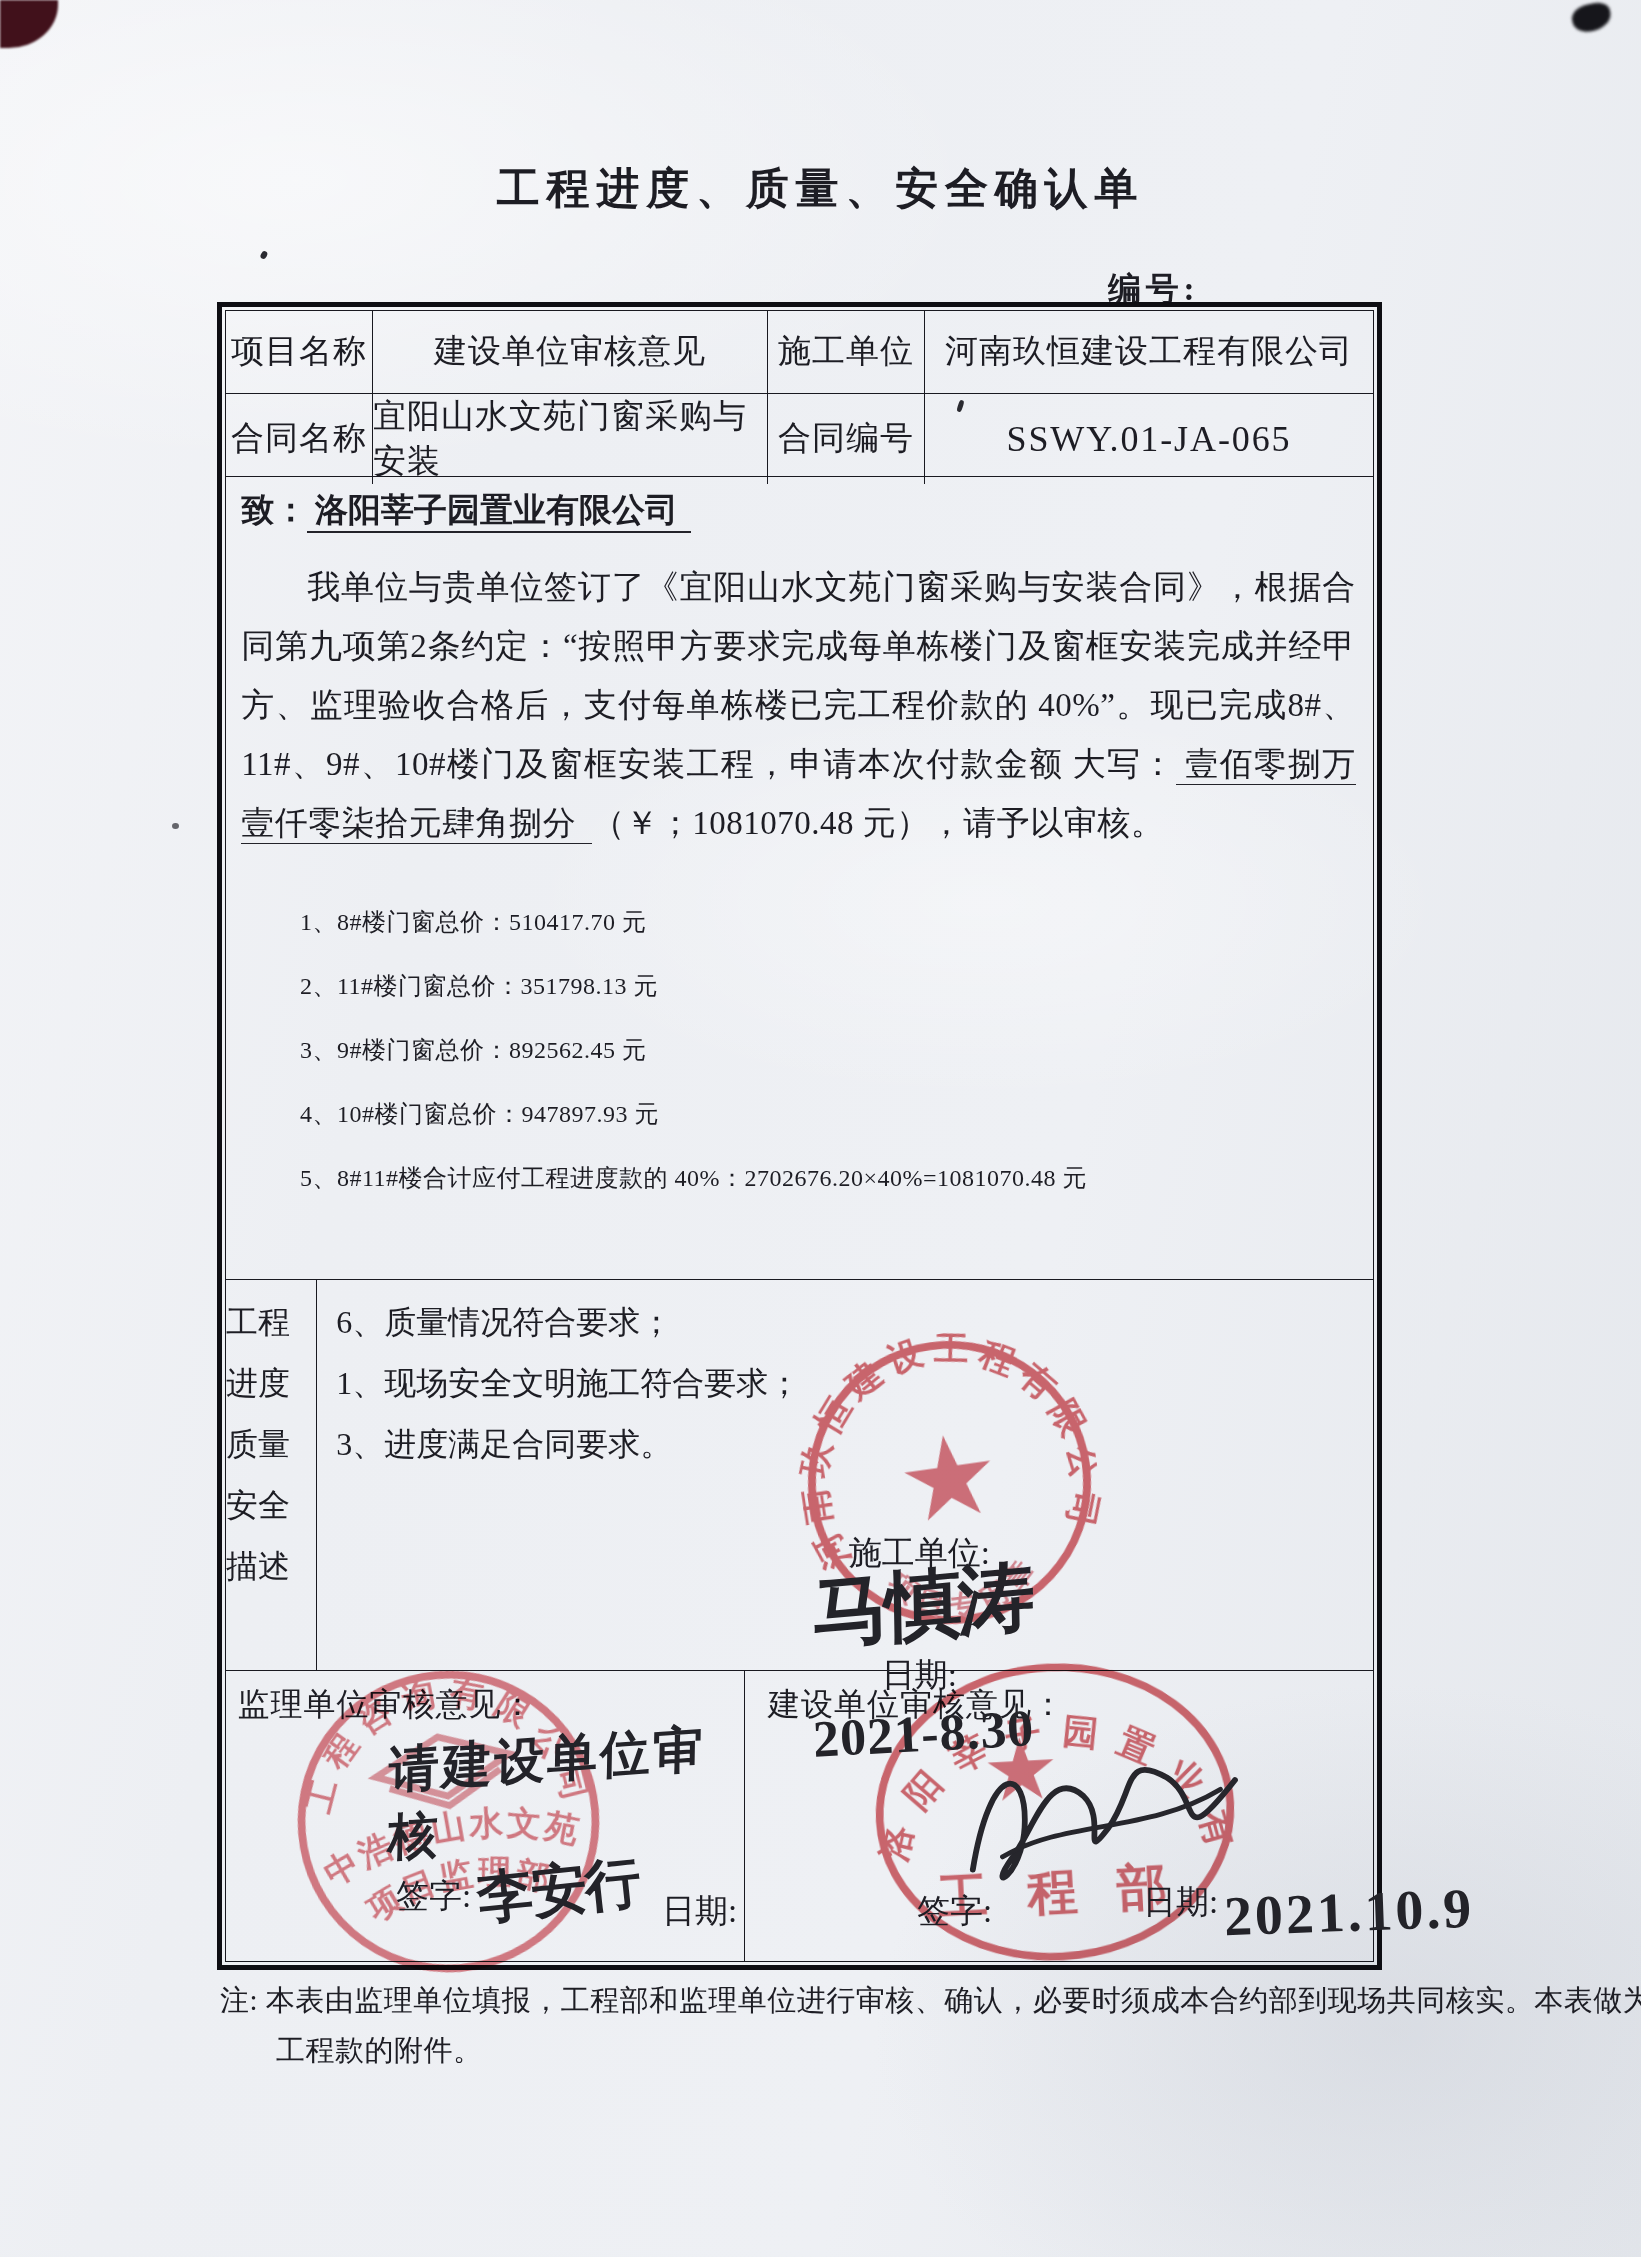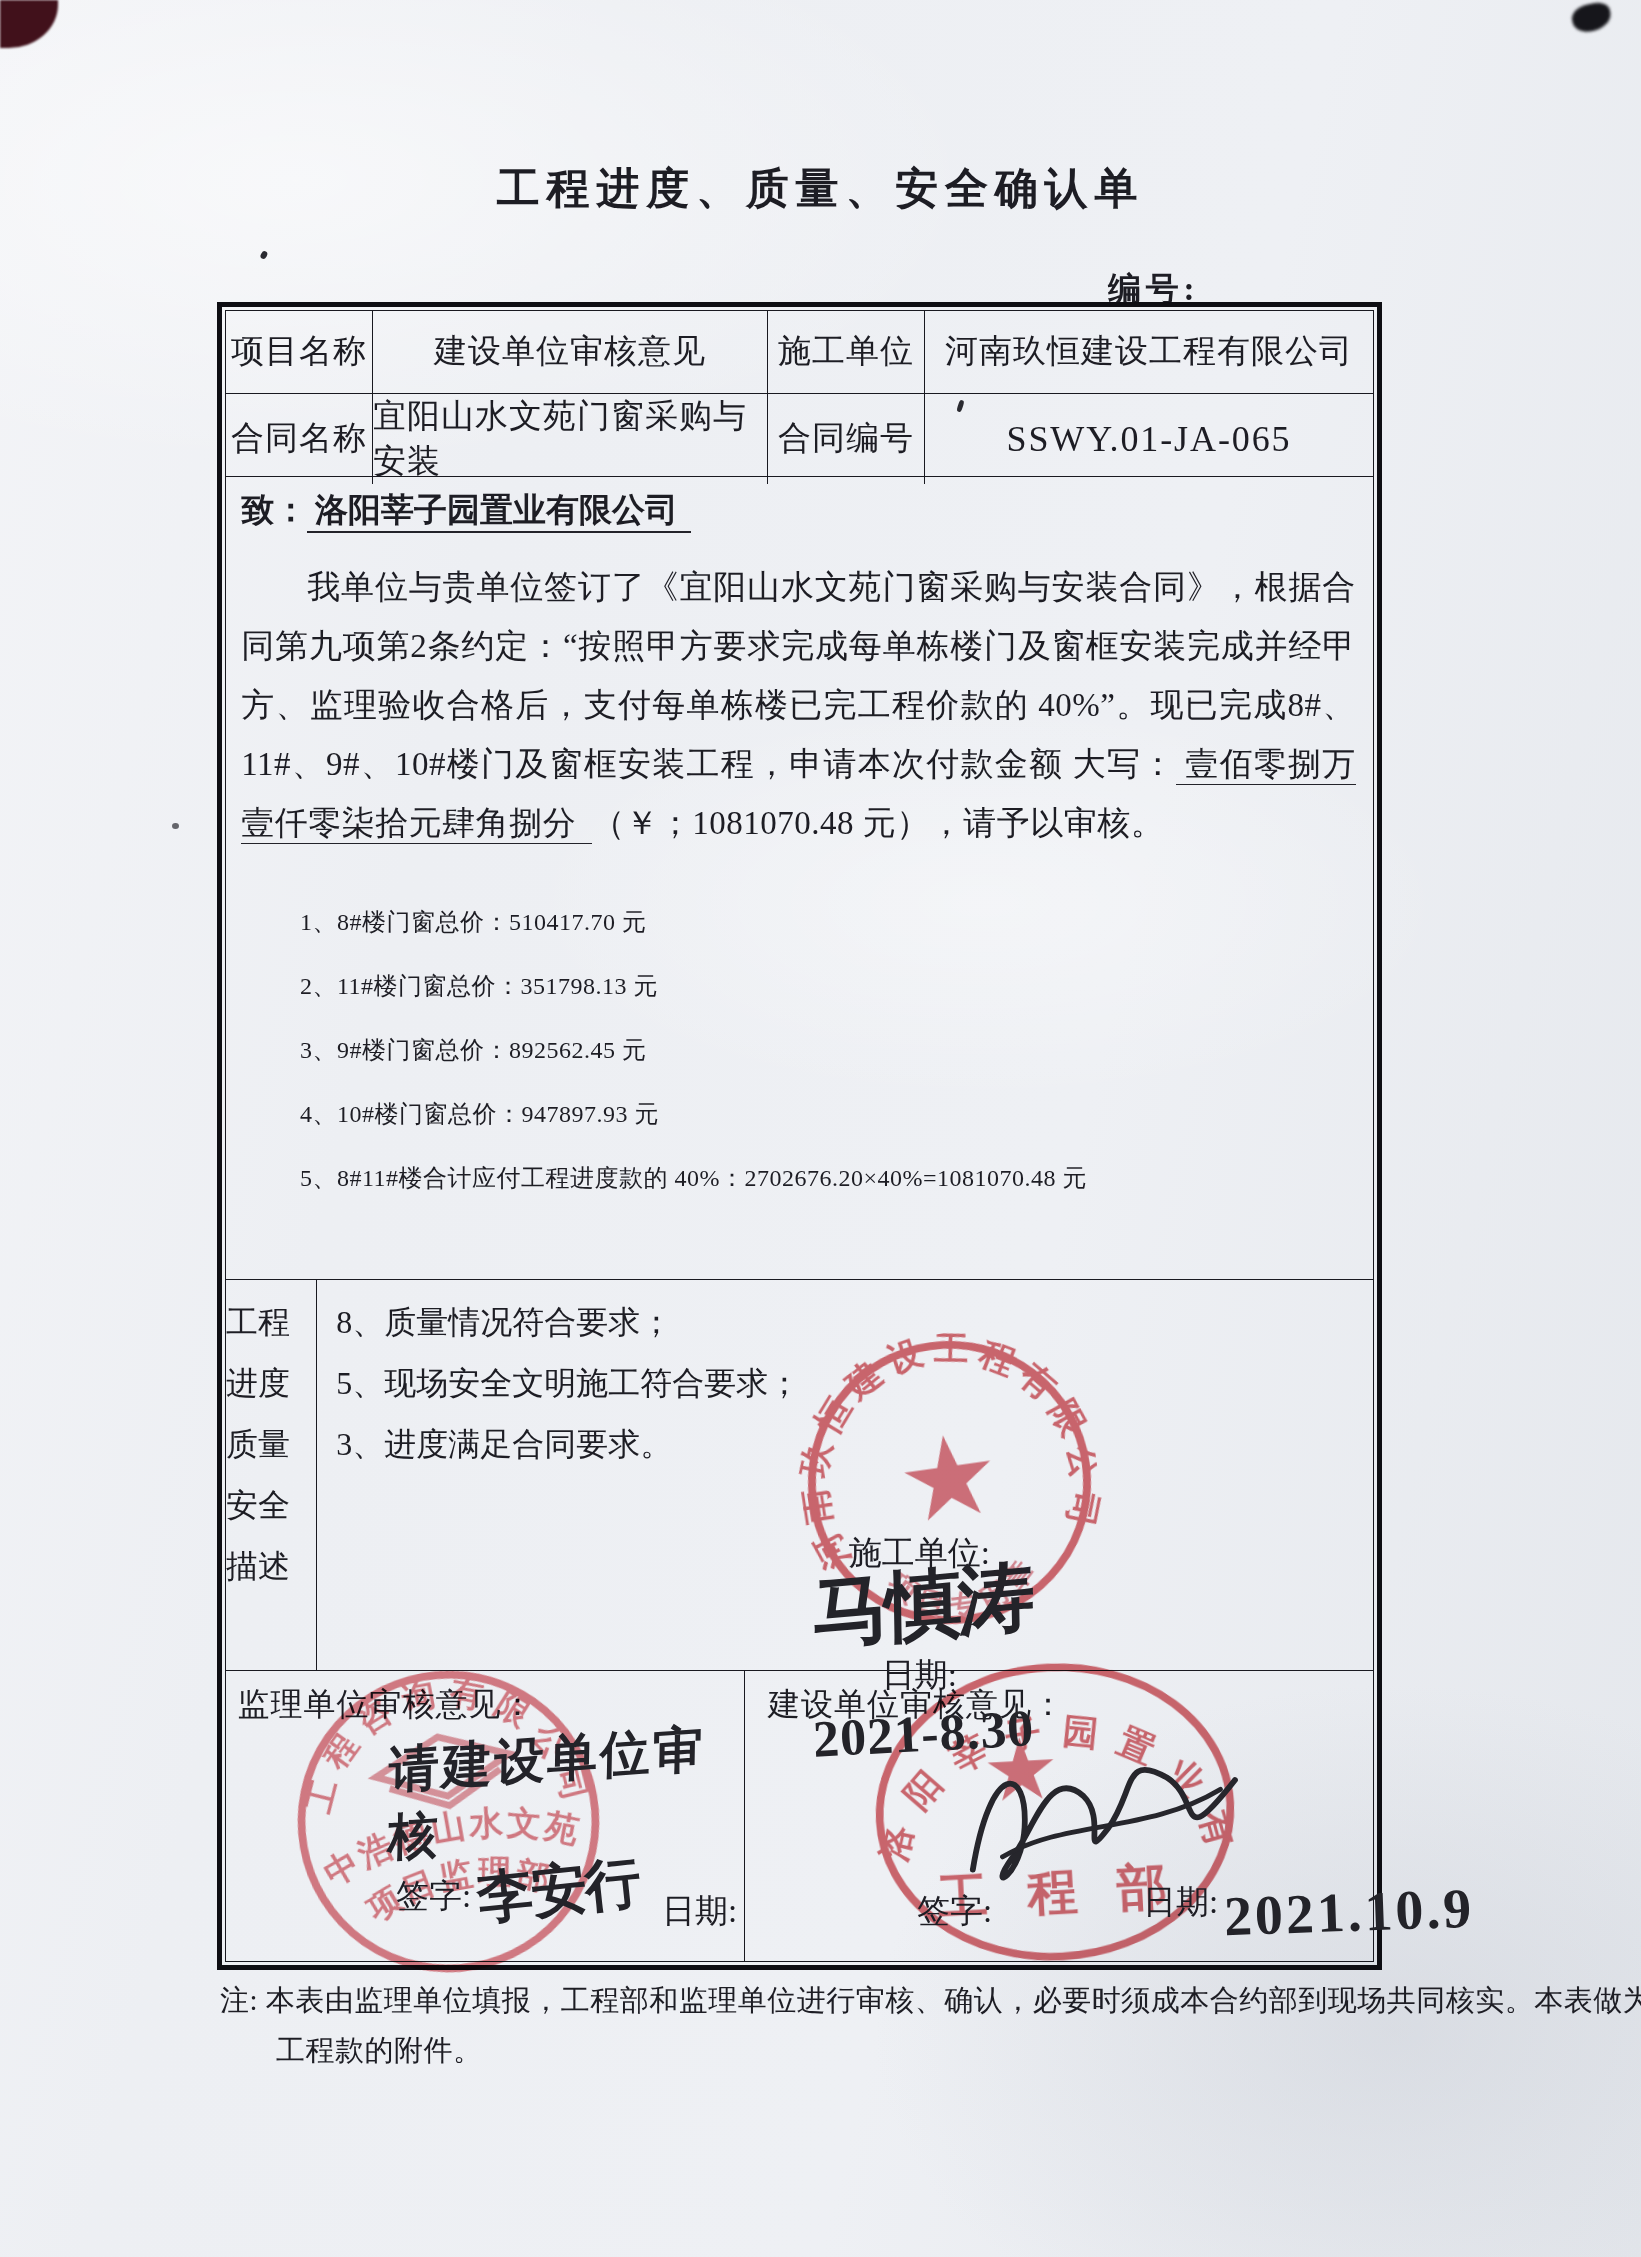--- a/index.html
+++ b/index.html
@@ -137,22 +137,22 @@
 
       <div class="trow r4">
         <div class="r4-label">
           <div>工程</div>
           <div>进度</div>
           <div>质量</div>
           <div>安全</div>
           <div>描述</div>
         </div>
         <div class="r4-content">
-          <div>8、质量情况符合要求；</div>
-          <div>5、现场安全文明施工符合要求；</div>
+          <div>6、质量情况符合要求；</div>
+          <div>1、现场安全文明施工符合要求；</div>
           <div>3、进度满足合同要求。</div>
           <div class="sign-line">
             <span>施工单位:</span>
             <span class="hand hw-name">马慎涛</span>
             <span>日期:</span>
             <span class="hand hw-date">2021-8.30</span>
           </div>
         </div>
       </div>
 

